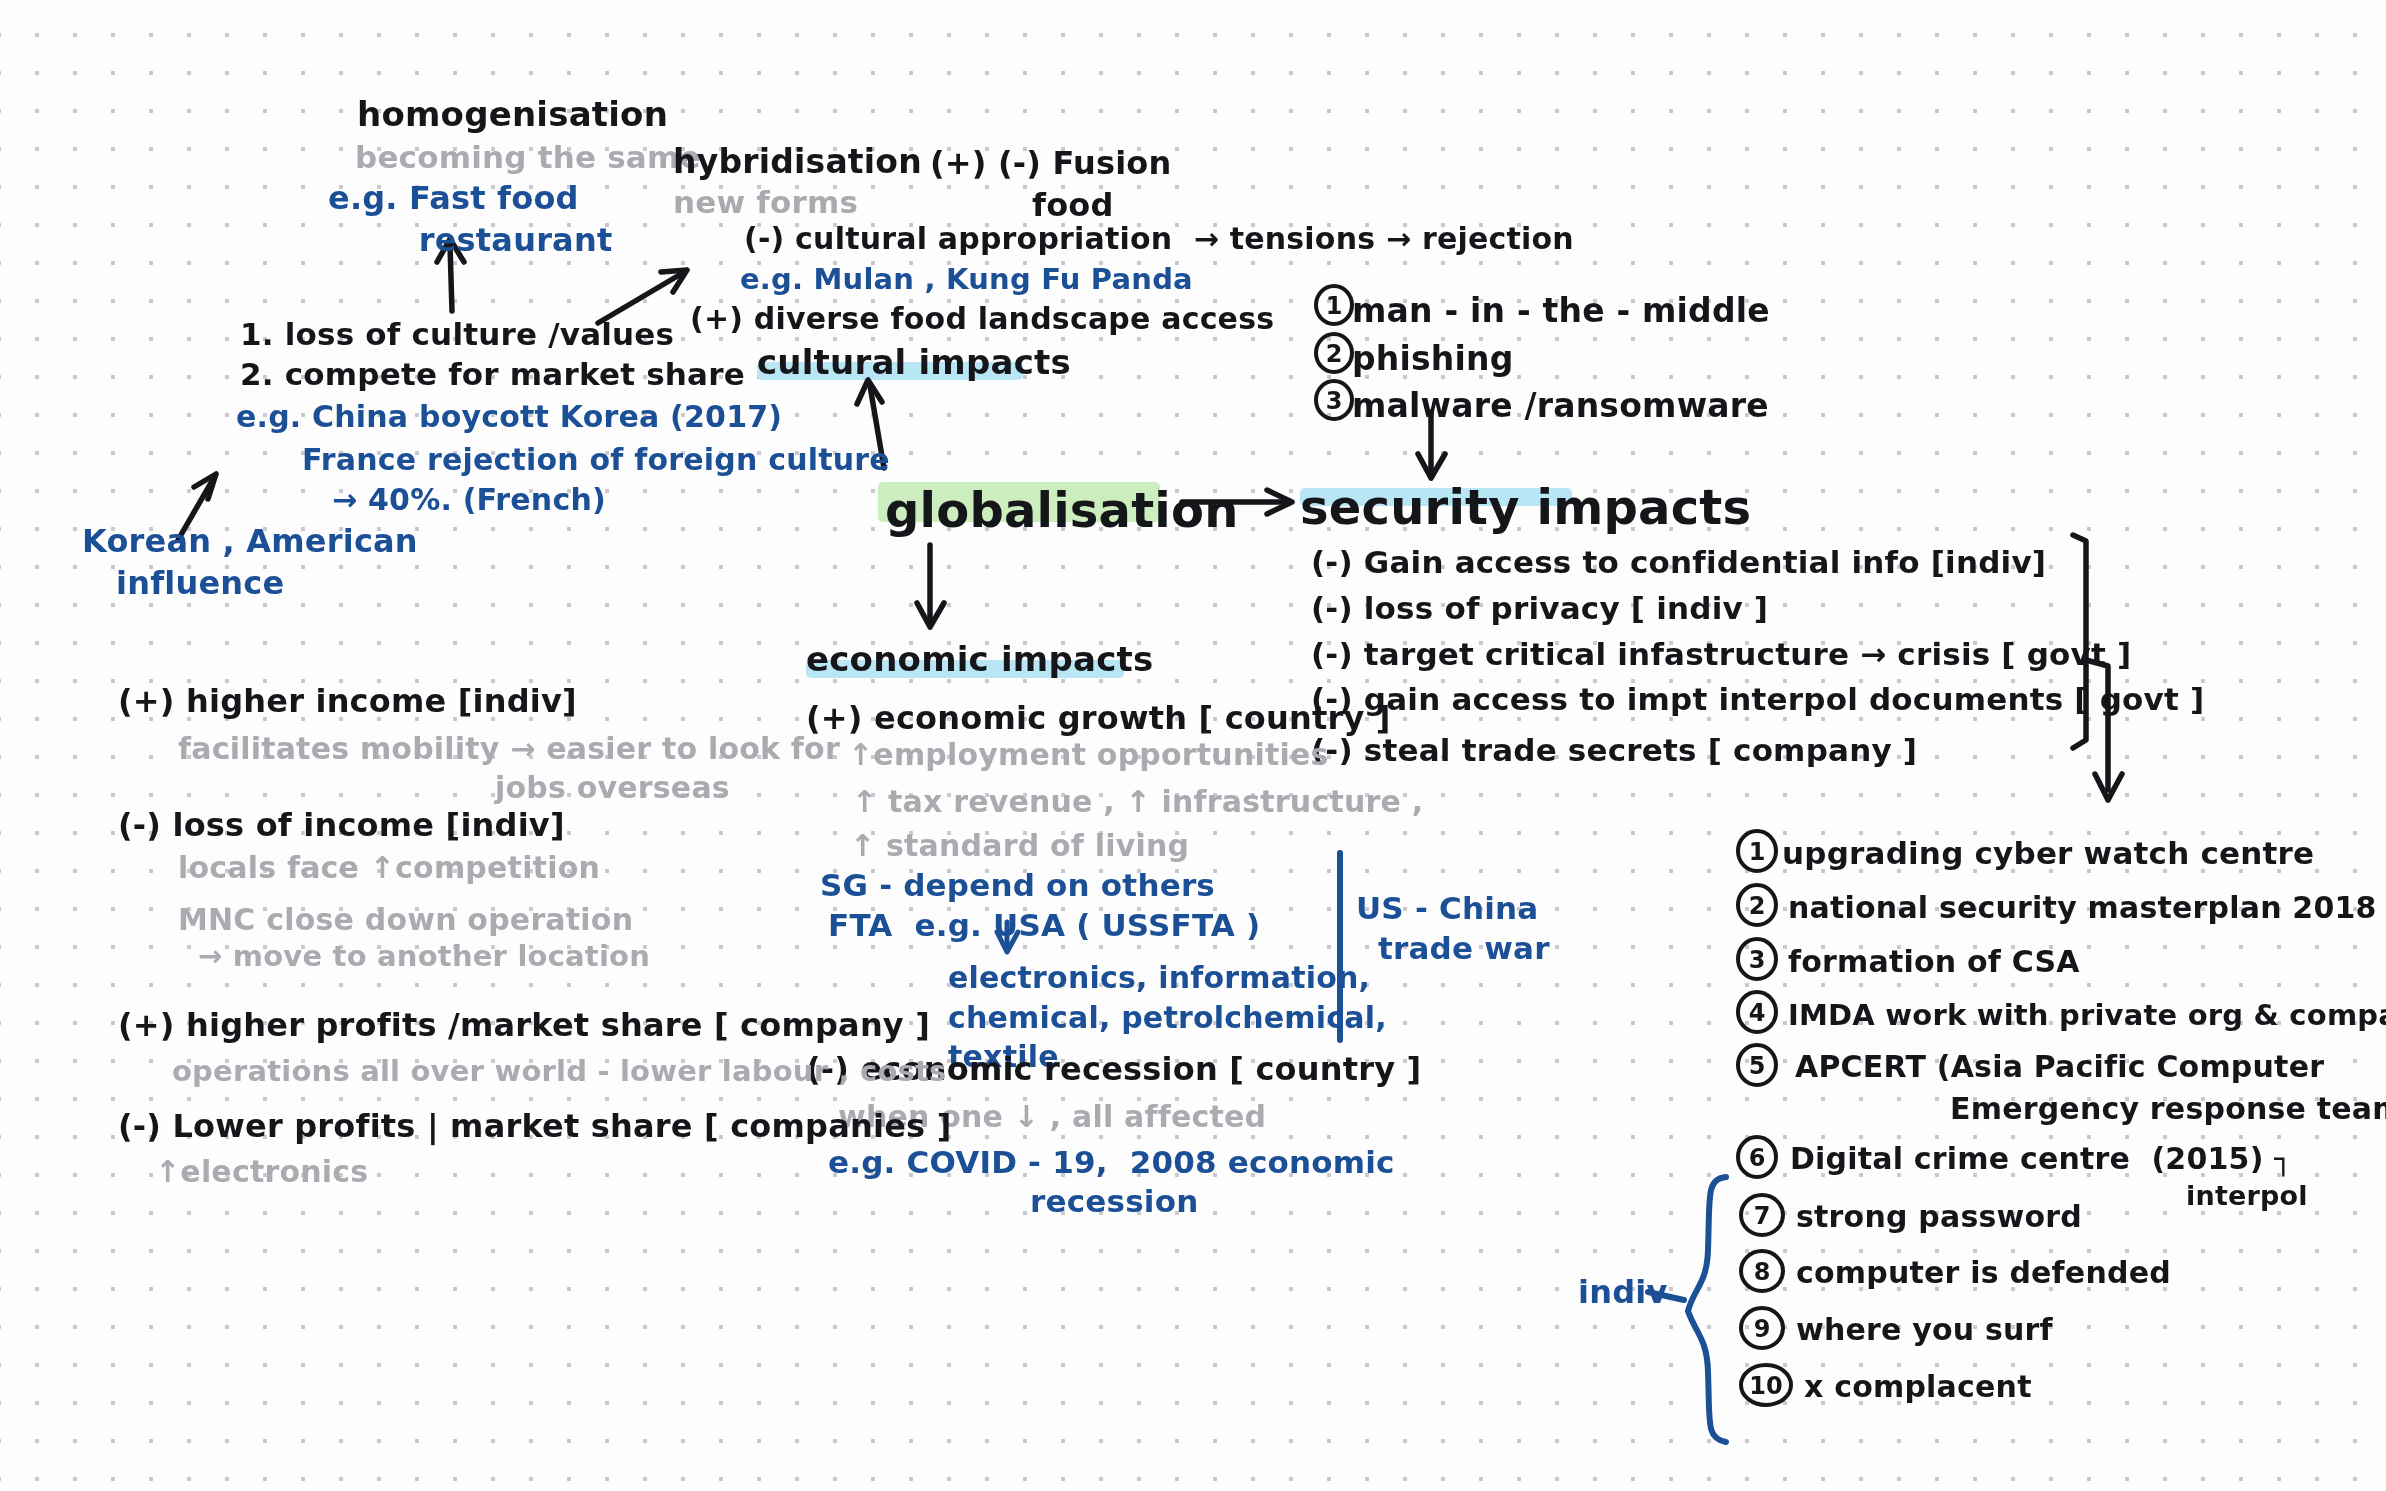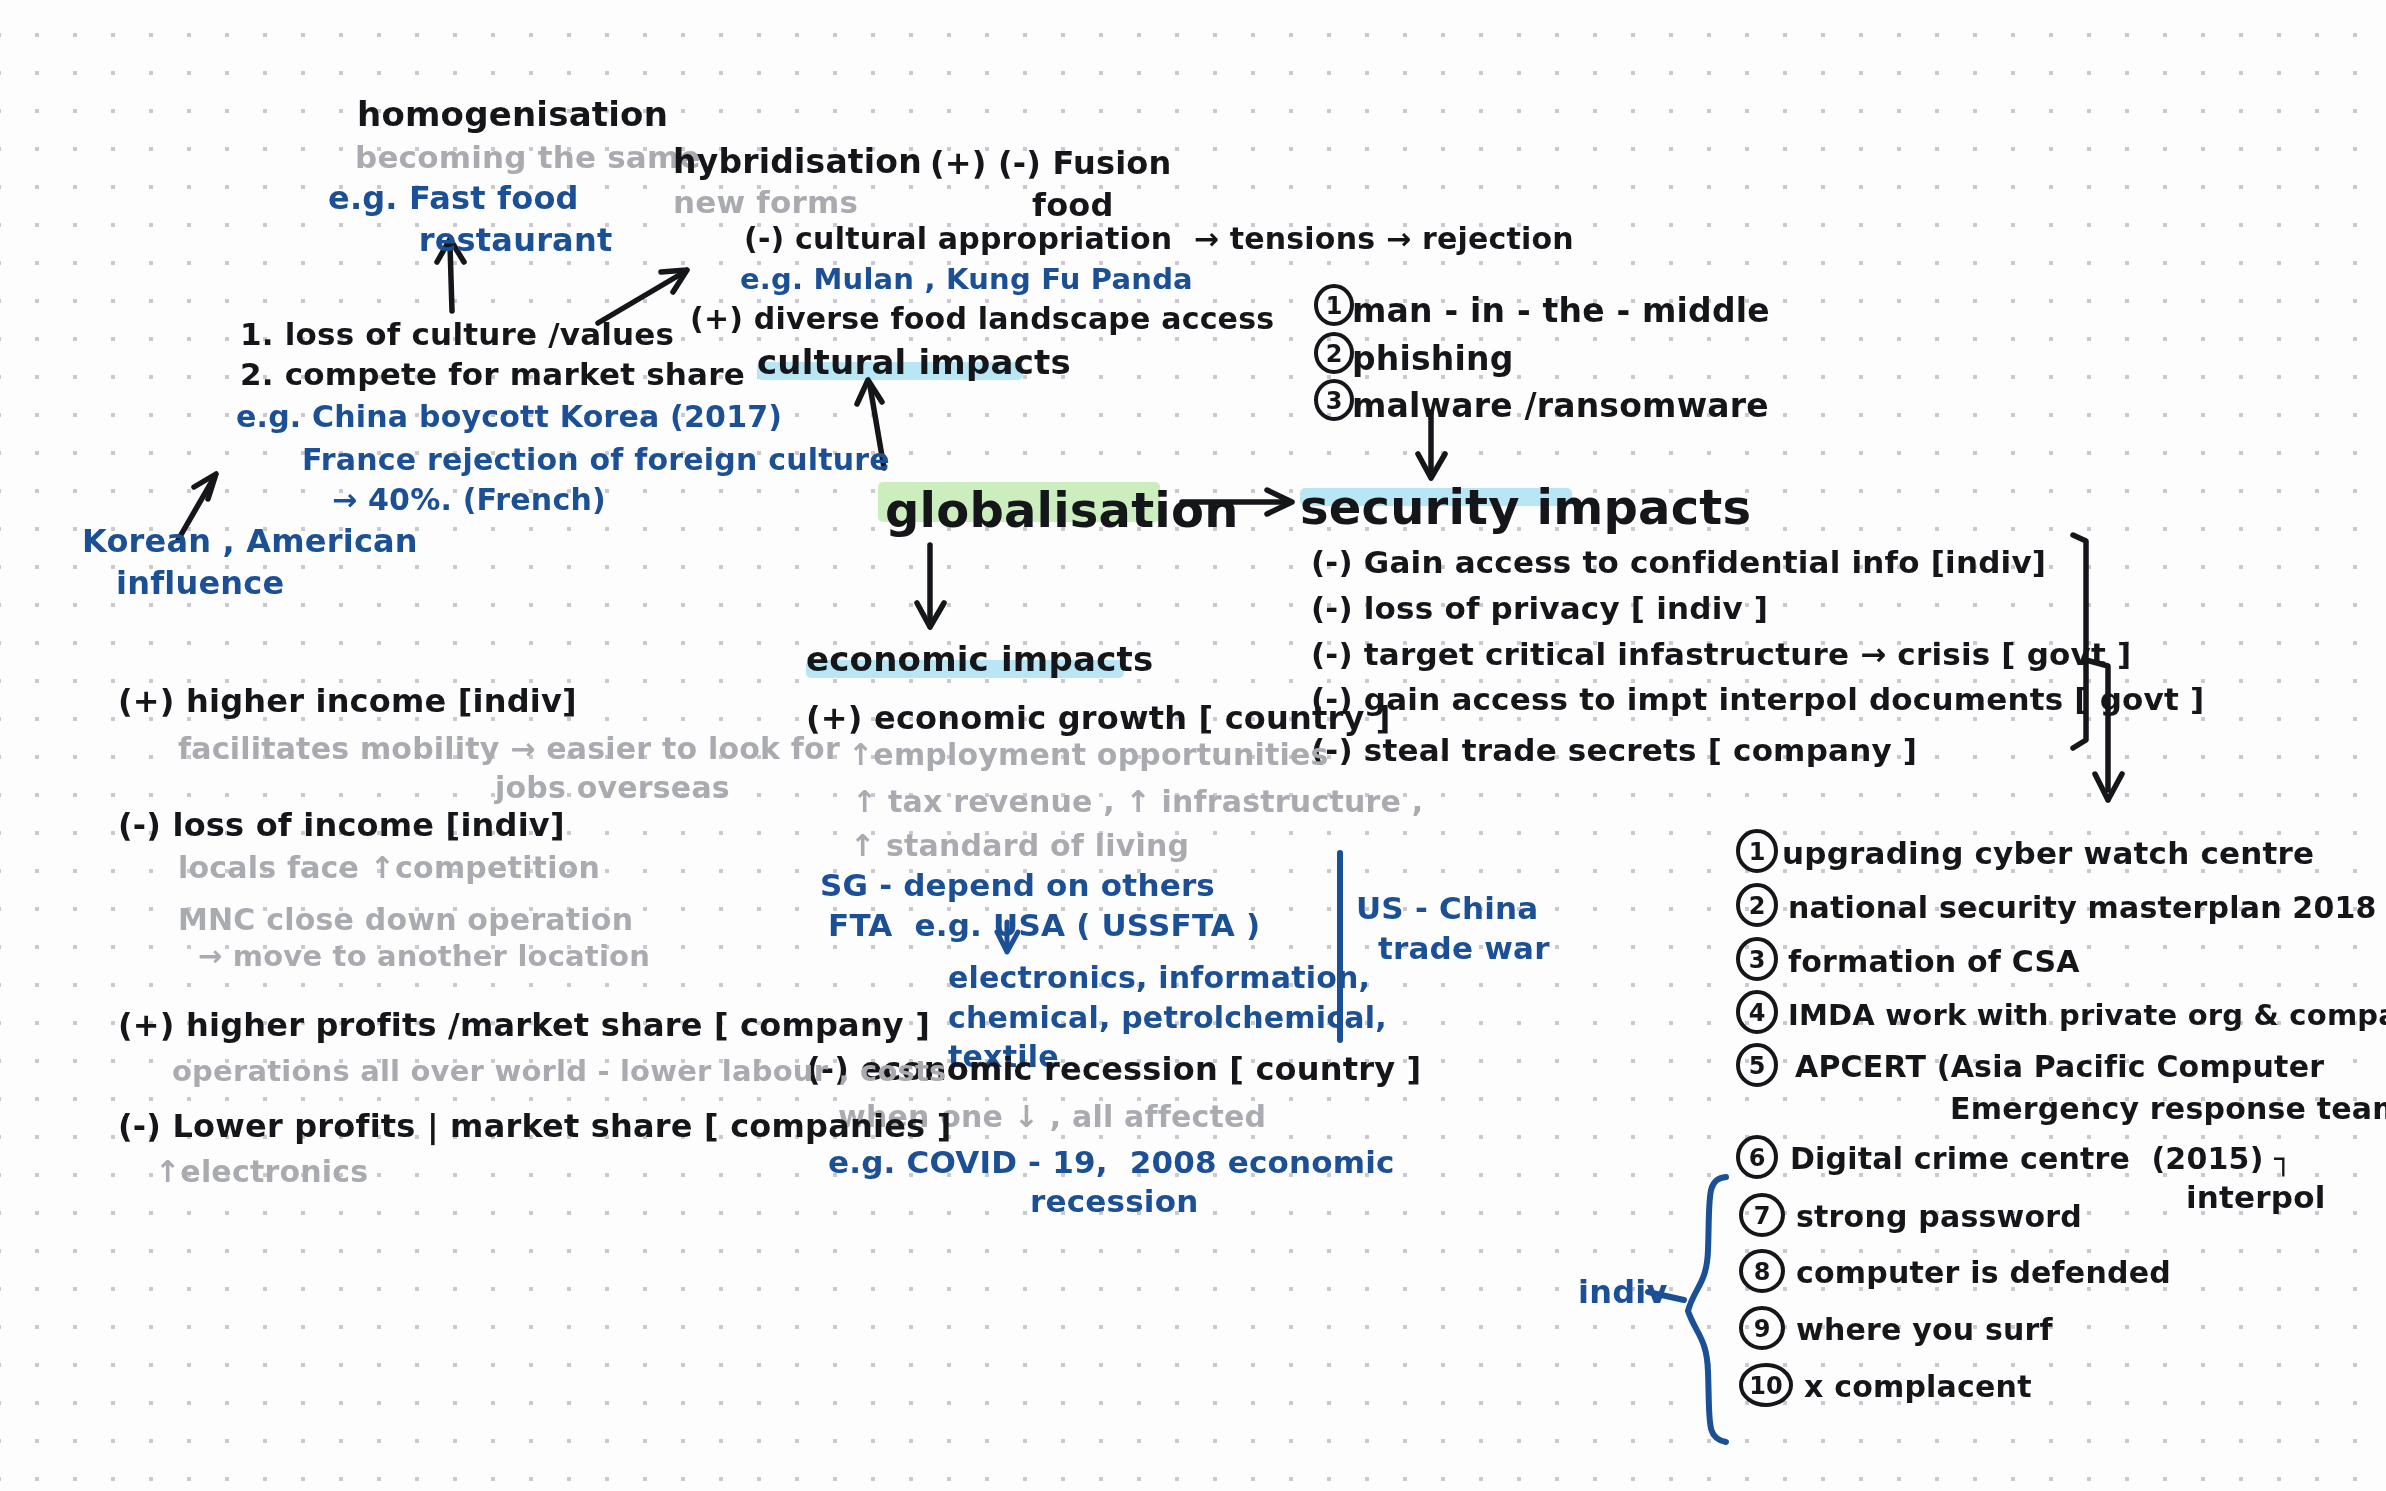--- a/index.html
+++ b/index.html
@@ -38,21 +38,21 @@
   .hl-blue  { background: #b9e6f5; }
   .hl-green { background: #ccedbe; }
   .note { z-index: 2; }
   svg.ink {
     position: absolute;
     left: 0; top: 0;
     width: 2386px; height: 1491px;
     z-index: 1;
     pointer-events: none;
   }
-  .s27 { font-size: 31px; text-align: center; }
+  .s27 { font-size: 27px; text-align: center; }
   .s29 { font-size: 29px; }
   .s30 { font-size: 30px; }
   .s31 { font-size: 31px; }
   .s32 { font-size: 32px; }
   .s33 { font-size: 33px; }
   .s34 { font-size: 34px; }
   .s36 { font-size: 48px; }
   .tight { line-height: 1.30; }
 </style>
 </head>

